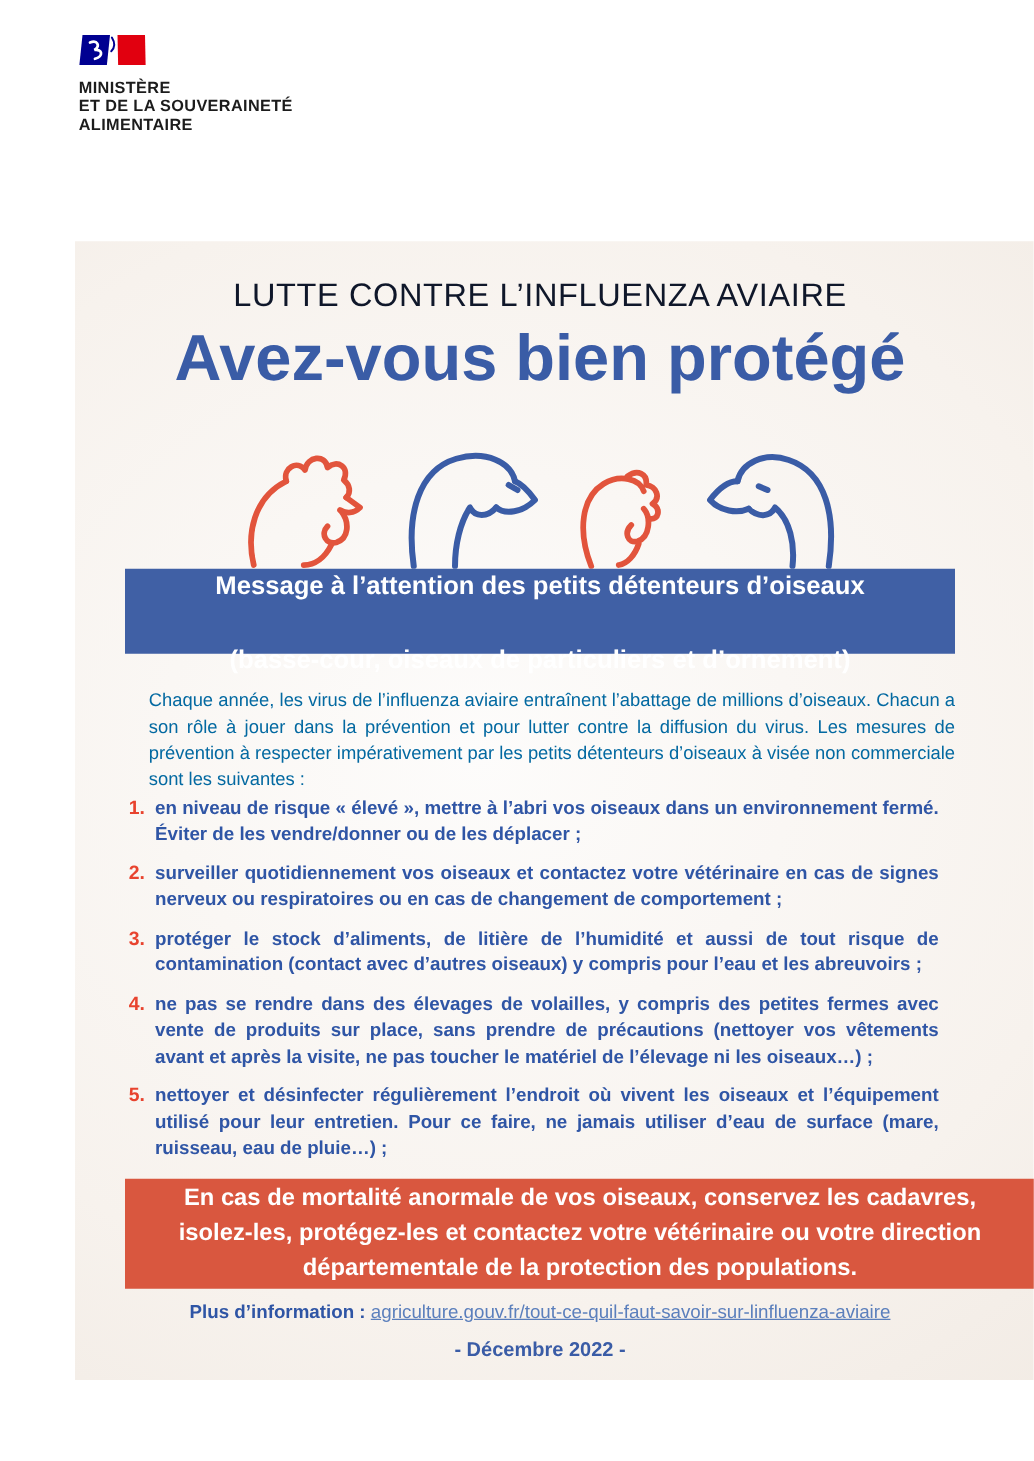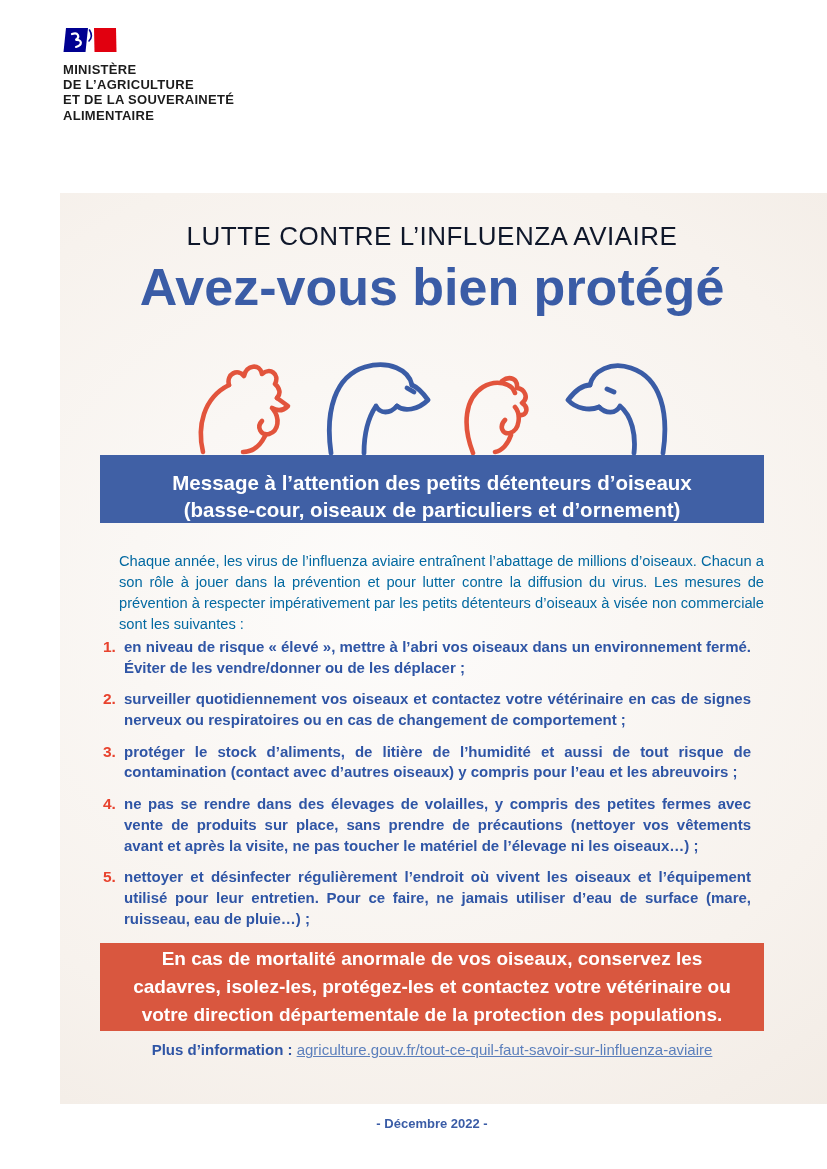--- a/index.html
+++ b/index.html
@@ -22,55 +22,54 @@
   .kicker{position:absolute;left:100px;width:664px;top:221px;text-align:center;
     font-size:26px;letter-spacing:.5px;color:#0f172a;}
   .title{position:absolute;left:100px;width:664px;top:260px;text-align:center;
     font-size:52px;font-weight:bold;color:#3a5ca6;line-height:1.07;}
   
   .birds{position:absolute;left:100px;width:664px;top:350px;height:105px;
     display:flex;justify-content:center;align-items:flex-end;gap:26px;}
   .birds svg{display:block;}
   
   .banner-blue{position:absolute;left:100px;width:664px;top:455px;height:68px;
-    display:flex;flex-direction:column;justify-content:flex-end;text-align:center;
-    color:#ffffff;font-weight:bold;font-size:20.5px;line-height:1.32;}
-  .banner-red{position:absolute;left:100px;width:664px;top:943px;height:88px;
+    display:flex;flex-direction:column;justify-content:flex-start;text-align:center;
+    color:#ffffff;font-weight:bold;font-size:20.5px;line-height:1.32;gap:32px;}
+  .banner-red{position:absolute;left:100px;width:728px;top:943px;height:88px;
     display:flex;align-items:center;justify-content:center;text-align:center;
     color:#ffffff;font-weight:bold;font-size:19px;line-height:1.47;padding:0 22px;
     box-sizing:border-box;}
   
   .intro{position:absolute;left:103px;width:645px;top:551px;
     font-size:14.7px;line-height:1.43;color:#0369a1;text-align:justify;margin-left:16px;}
   .list{position:absolute;left:103px;width:648px;top:637px;}
   .list-item{display:flex;margin-bottom:11px;}
   .num{flex:0 0 21px;font-weight:bold;font-size:15.5px;color:#e8432e;line-height:1.3;}
   .txt{flex:1;font-weight:bold;font-size:15px;line-height:1.38;color:#2f55a5;
     text-align:justify;}
   .txt a{color:#7b97c6;text-decoration:underline;font-weight:bold;}
   
   .footer-info{position:absolute;left:100px;width:664px;top:1041px;text-align:center;
     font-size:15px;font-weight:bold;color:#2f55a5;}
   .footer-info a{color:#5b7fbc;text-decoration:underline;font-weight:normal;}
   .footer-date{position:absolute;left:100px;width:664px;top:1072px;text-align:center;
-    font-size:13px;font-weight:bold;color:#3a5ca6;margin-top:44px;}
+    font-size:16px;font-weight:bold;color:#3a5ca6;}
 </style>
 </head>
 <body>
 
 <div class="logo-block">
   <svg class="flag" width="54" height="26" viewBox="0 0 54 26">
     <path d="M3,1 L25,1 L22.5,25 L0.5,25 Z" fill="#000091"></path>
     <path d="M31,1 L53,1 L53.5,25 L31.5,25 Z" fill="#e1000f"></path>
     <path d="M9,7 C15,4.5 17.5,10 12.5,13 C19,12 20,18 13,20" stroke="#ffffff" stroke-width="2.2" fill="none" stroke-linecap="round"></path>
     <path d="M26.5,3 C29,7 29,11 26,14" stroke="#000091" stroke-width="1.6" fill="none" stroke-linecap="round"></path>
   </svg>
   <div class="ministry">
     <div>MINISTÈRE</div>
-    <div>DE L’AGRICULTURE</div>
     <div>ET DE LA SOUVERAINETÉ</div>
     <div>ALIMENTAIRE</div>
   </div>
 </div>
 
 <div class="panel"></div>
 
 <div class="kicker">LUTTE CONTRE L’INFLUENZA AVIAIRE</div>
 
 <div class="title">

